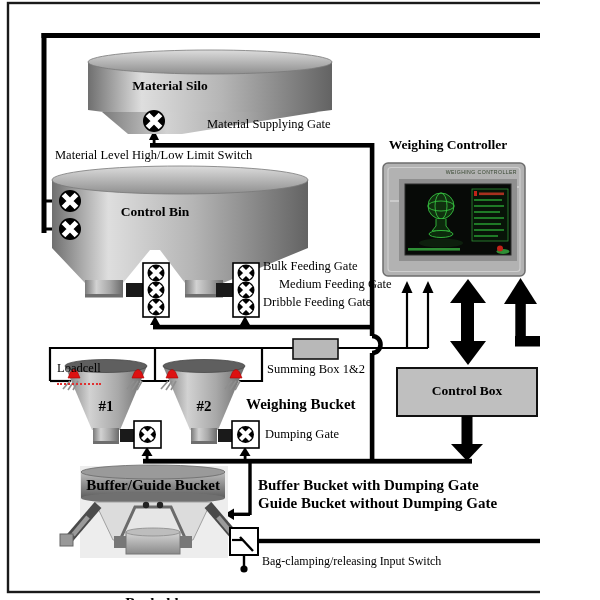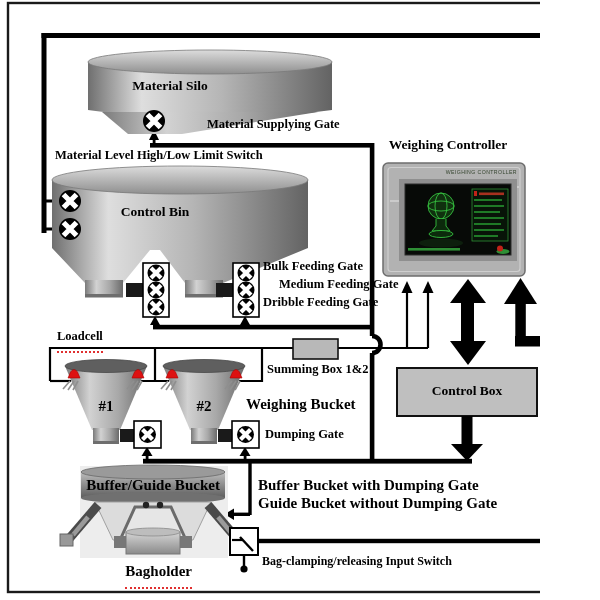--- a/index.html
+++ b/index.html
@@ -1,24 +1,24 @@
 <!DOCTYPE html>
 <html><head>
 <meta charset="utf-8">
 <style>
   html,body{margin:0;padding:0;background:#ffffff;}
   .stage{position:relative;width:540px;height:600px;background:#ffffff;overflow:hidden;
          font-family:"Liberation Serif","DejaVu Serif",serif;color:#000;}
   .stage svg{position:absolute;left:0;top:0;}
-  .lbl{position:absolute;white-space:nowrap;font-size:12.5px;line-height:1.1;font-weight:bold;}
+  .lbl{position:absolute;white-space:nowrap;font-size:12.5px;line-height:1.1;}
   .lbl.b{font-weight:bold;font-size:15px;}
   .lbl.big{font-weight:bold;font-size:13.5px;}
   .lbl.ctr{text-align:center;}
   .lbl.num{font-weight:bold;font-size:15px;text-align:center;}
-  .red-underline{display:inline-block;border-bottom:2px dotted #e03030;padding-bottom:7px;}
+  .red-underline{display:inline-block;border-bottom:2px dotted #e03030;padding-bottom:7px;margin-top:32px;}
 </style>
 </head>
 <body>
 
 <div class="stage">
 
 <svg width="600" height="600" viewBox="0 0 600 600">
   <defs>
     <linearGradient id="cylH" x1="0" y1="0" x2="1" y2="0">
       <stop offset="0" stop-color="#6f6f6f"></stop>

